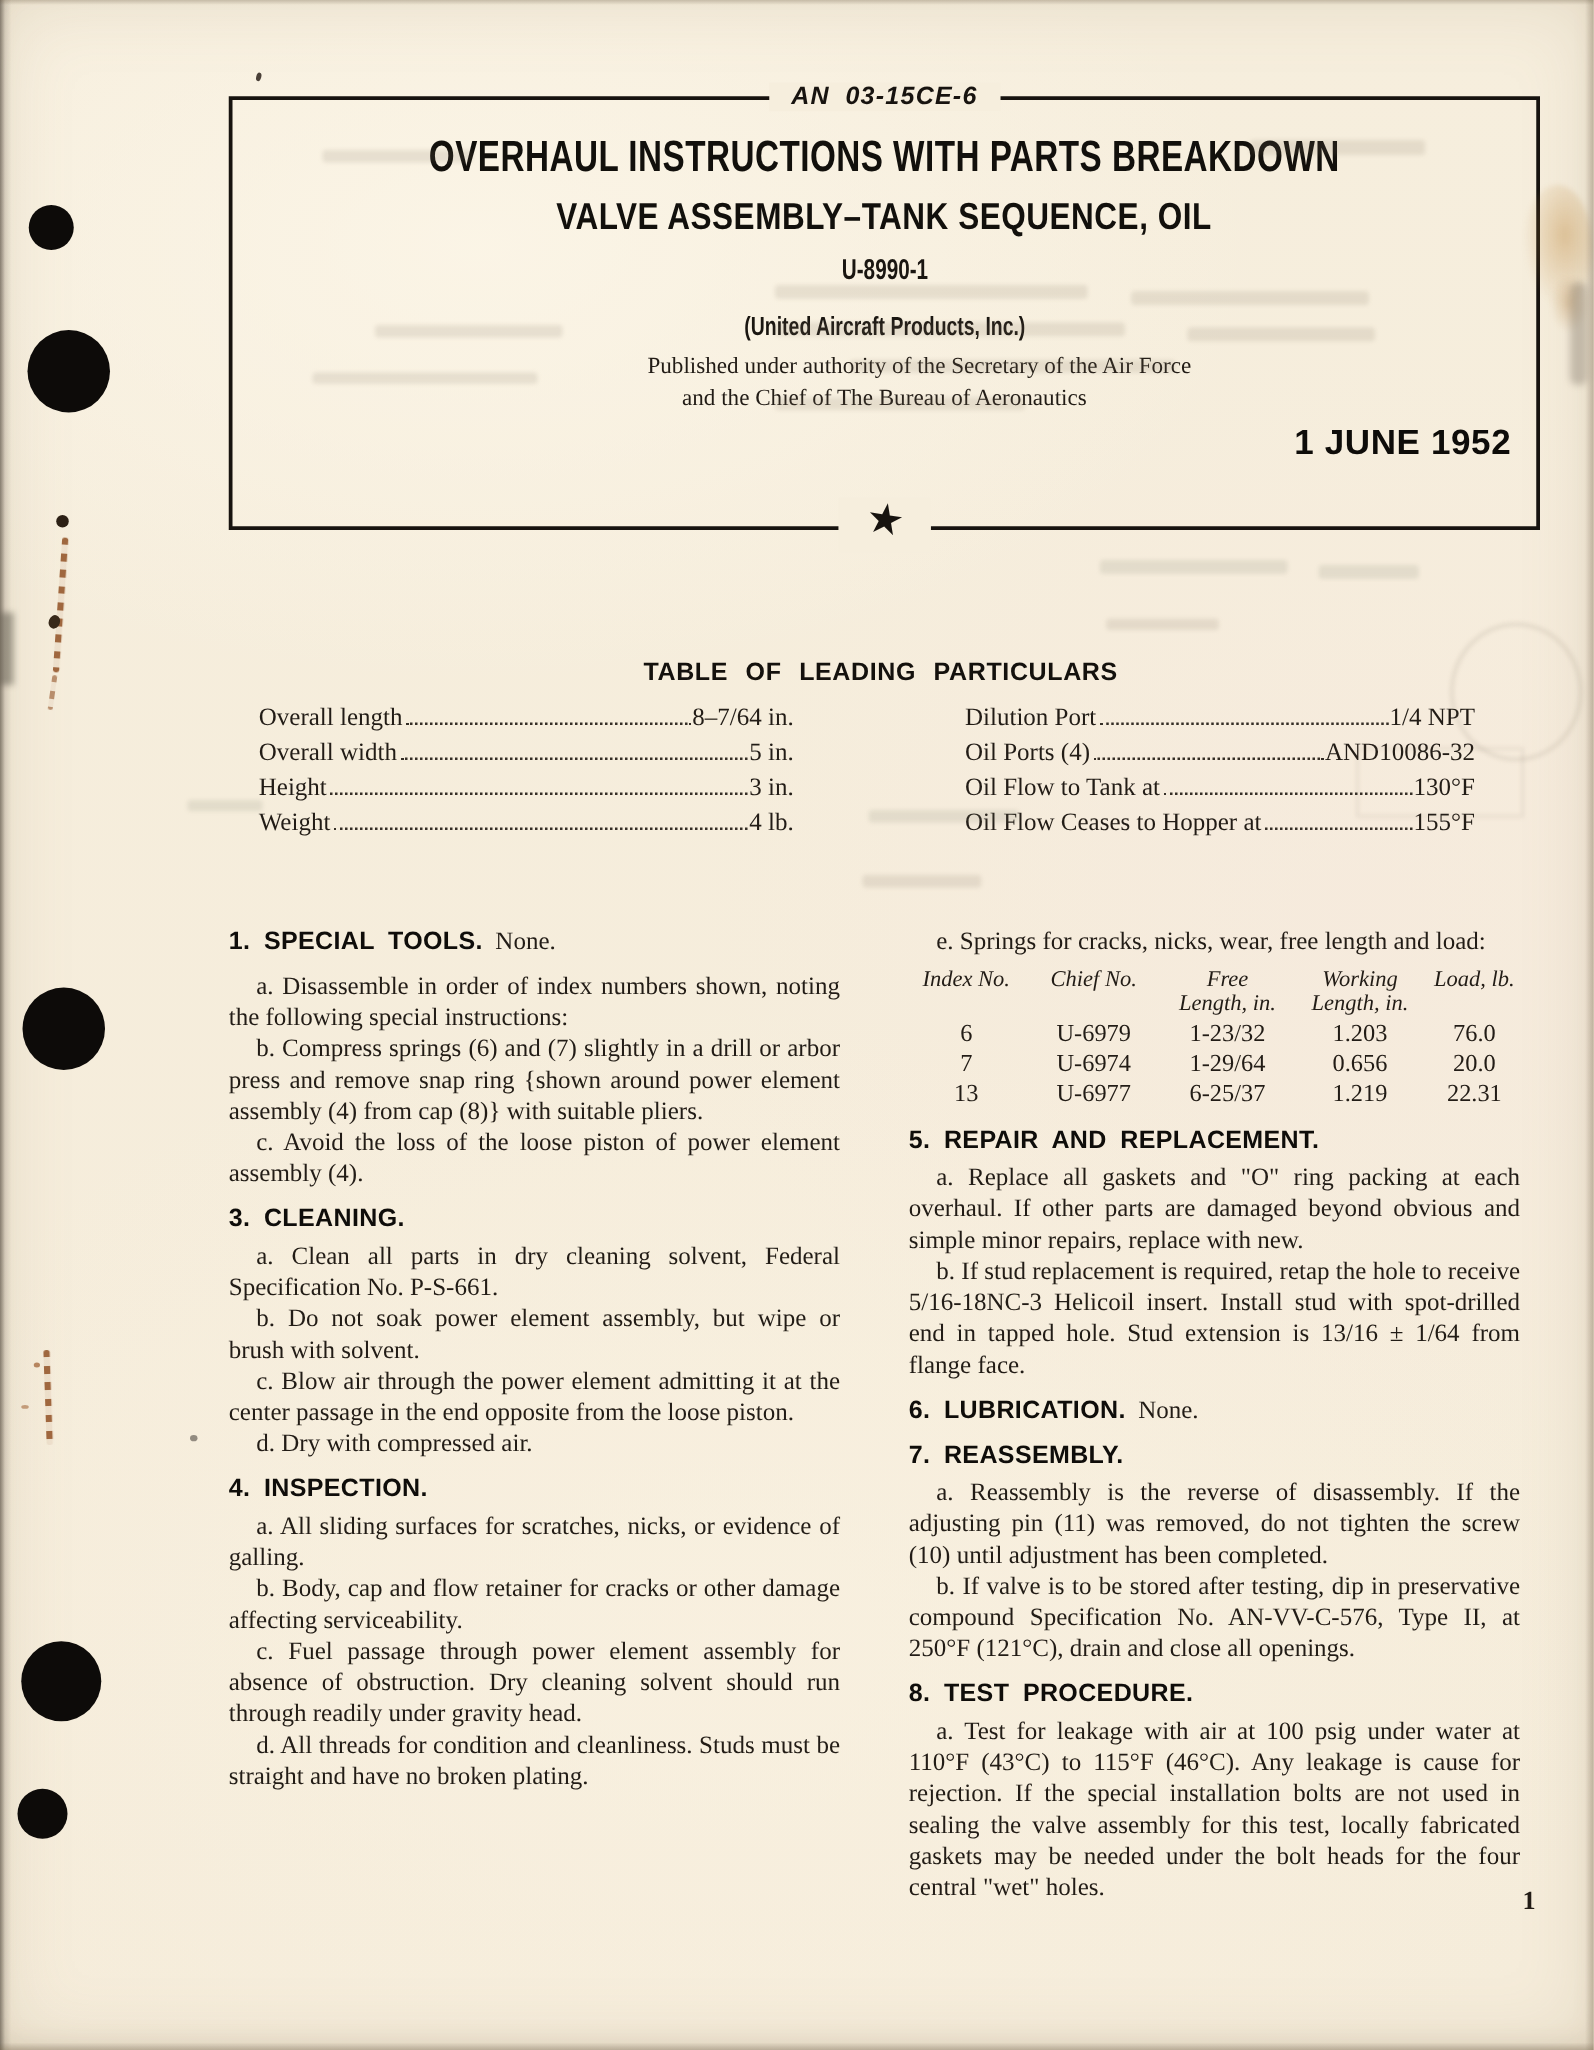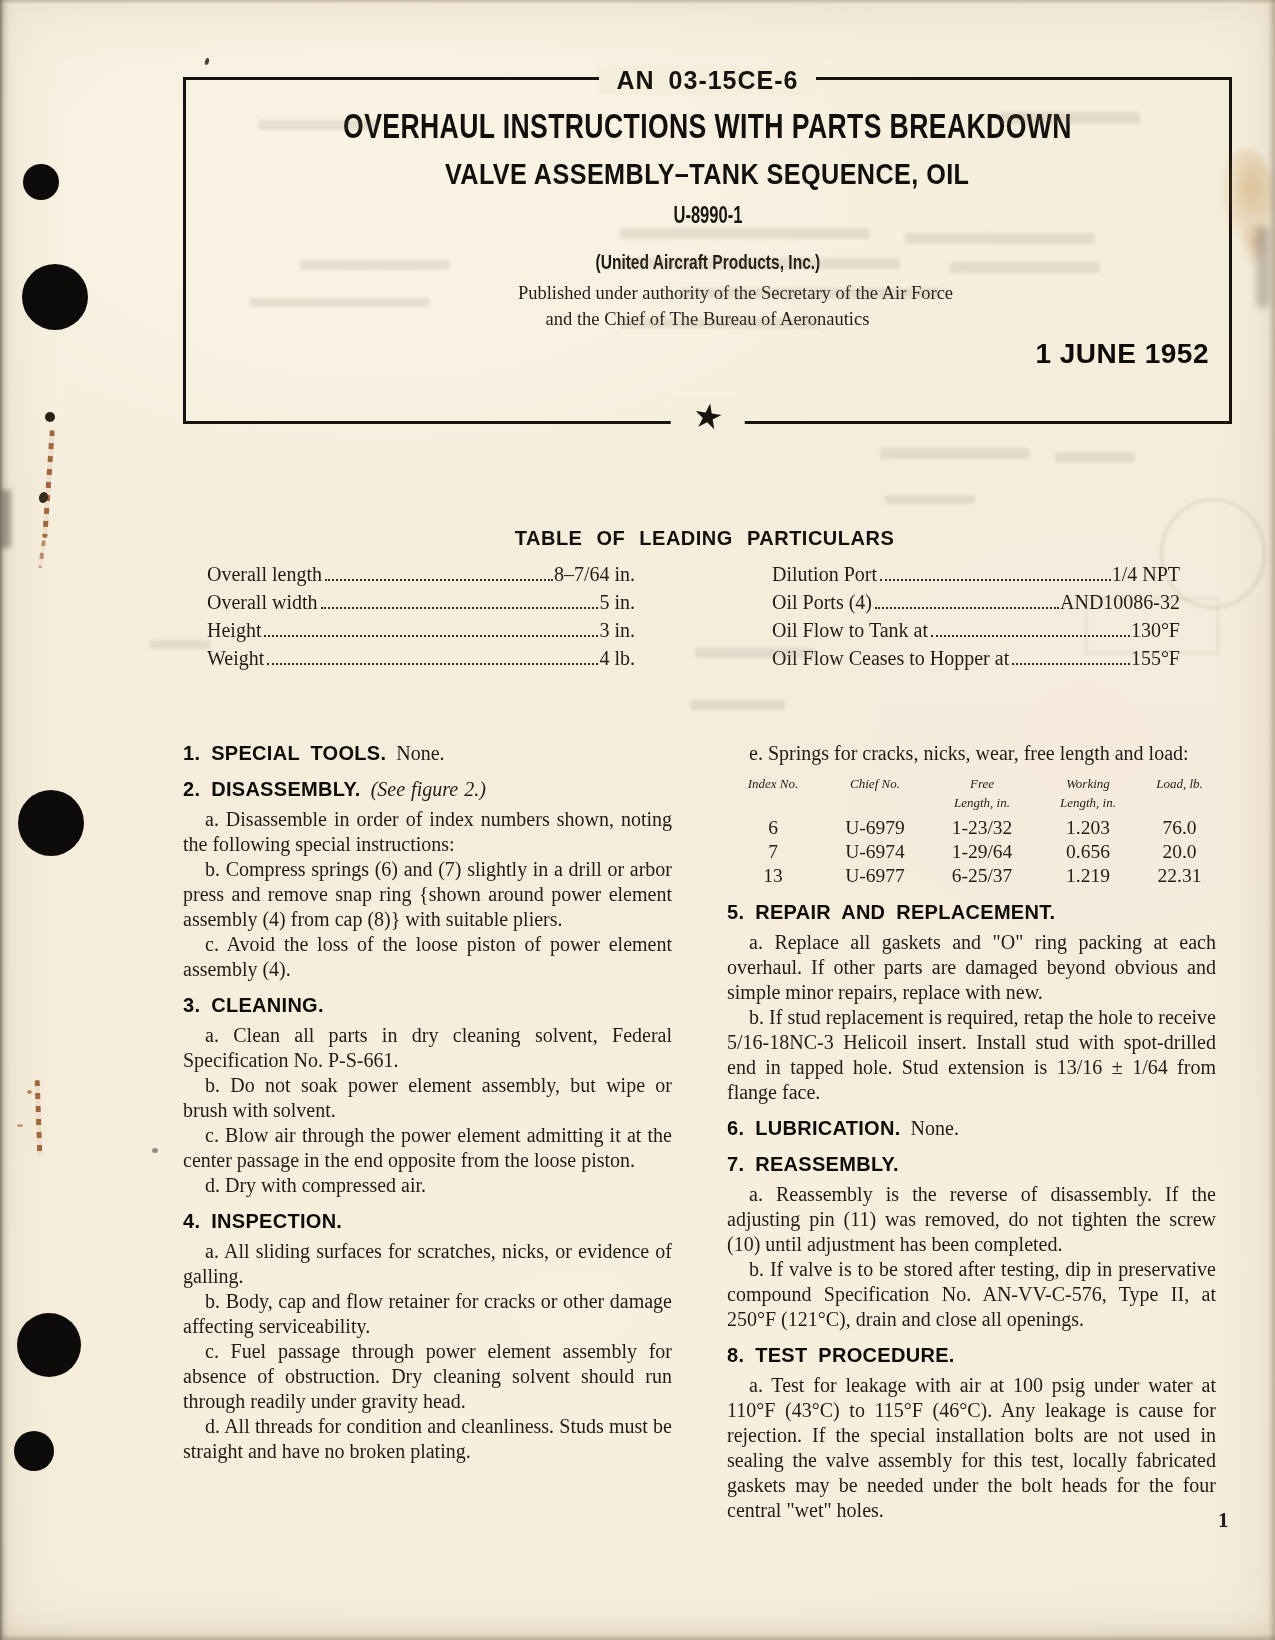--- a/index.html
+++ b/index.html
@@ -26,21 +26,21 @@
   .edge-top{position:absolute;left:0;top:0;width:100%;height:4px;background:linear-gradient(rgba(110,95,72,.3),rgba(110,95,72,0));}
   .edge-bottom{position:absolute;left:0;bottom:0;width:100%;height:6px;background:linear-gradient(0deg,rgba(110,95,72,.35),rgba(110,95,72,0));}
 
   .hole{position:absolute;border-radius:50%;background:#0d0b09;}
 
   
   .hbox{position:absolute;left:183px;top:77px;width:1043px;height:341px;border:3px solid #17130f;}
   .hbox .line{position:absolute;left:0;width:100%;text-align:center;}
   .doc-num{position:absolute;top:-14px;left:50%;transform:translateX(-50%);
     background:#f6eedd;padding:0 18px;white-space:nowrap;
-    font-family:"Liberation Sans",sans-serif;font-weight:700;font-size:25px;letter-spacing:1px;word-spacing:6px;color:#17130f;}
+    font-family:"Liberation Sans",sans-serif;font-weight:700;font-size:20px;letter-spacing:1px;word-spacing:6px;color:#17130f;font-style:italic;}
   .cond{display:inline-block;white-space:nowrap;transform-origin:center;}
   .t1{top:26px;} .t1 .cond{font-family:"Liberation Sans",sans-serif;font-weight:700;font-size:35px;letter-spacing:.5px;transform:scaleX(.76);color:#12100c;}
   .t2{top:77px;} .t2 .cond{font-family:"Liberation Sans",sans-serif;font-weight:700;font-size:30px;letter-spacing:.5px;transform:scaleX(.84);color:#12100c;}
   .t3{top:122px;} .t3 .cond{font-family:"Liberation Sans",sans-serif;font-weight:700;font-size:23px;transform:scaleX(.72);color:#1a1611;}
   .t4{top:170px;} .t4 .cond{font-family:"Liberation Sans",sans-serif;font-weight:700;font-size:21px;transform:scaleX(.74);color:#1a1611;}
   .t5{top:203px;font-size:18.5px;padding-left:28px;}
   .t6{top:229px;font-size:18.5px;}
   .date{position:absolute;right:20px;top:258px;font-family:"Liberation Sans",sans-serif;font-weight:700;font-size:28px;letter-spacing:.5px;color:#0e0c09;}
   .star-wrap{position:absolute;left:50%;bottom:-21px;transform:translateX(-50%);background:#f6eedd;padding:0 22px;line-height:38px;}
   .star{display:inline-block;font-size:34px;color:#17130f;transform:rotate(9deg);}
@@ -66,21 +66,21 @@
   .sec-h .tail{font-family:"Liberation Serif",serif;font-weight:400;word-spacing:1px;letter-spacing:0;font-size:20px;color:#221c16;margin-left:10px;}
   .sec-h .tail.it{font-style:italic;}
   .para{margin:0;text-indent:22px;}
   .para:last-child{margin-bottom:0;}
 
   
   .stable{margin:8px 0 12px 0;}
   .srow{display:flex;}
   .sc{text-align:center;}
   .c1{width:92px;} .c2{width:112px;} .c3{width:102px;} .c4{width:110px;} .c5{width:73px;}
-  .shead{font-style:italic;font-size:13px;line-height:19px;margin-bottom:4px;}
+  .shead{font-style:italic;font-size:18px;line-height:19px;margin-bottom:4px;}
   .shead .l2{display:block;}
   .sdata{font-size:19.5px;line-height:24px;}
 
   .pageno{position:absolute;left:1218px;top:1508px;font-size:21px;font-weight:700;}
 
   
   .stain{position:absolute;pointer-events:none;}
   .stain-tr{left:1218px;top:148px;width:56px;height:100px;border-radius:50%;
     background:radial-gradient(ellipse at 60% 40%, rgba(186,128,48,.38), rgba(186,128,48,0) 70%);filter:blur(2px);}
   .stain-tr2{left:1240px;top:220px;width:30px;height:46px;border-radius:50%;
@@ -173,21 +173,20 @@
         <span class="leader"></span>
         <span class="pvalue">155°F</span>
       </div>
   </div>
 
   <div class="col left">
     <div class="sec">
       <div class="sec-h"><span>1. SPECIAL TOOLS.</span><span class="tail">None.</span></div>
     </div>
     <div class="sec">
-      <div class="sec-h"><span>2. DISASSEMBLY.</span><span class="tail it">(See figure 2.)</span></div>
       <p class="para">a. Disassemble in order of index numbers shown, noting the following special instructions:</p>
       <p class="para">b. Compress springs (6) and (7) slightly in a drill or arbor press and remove snap ring {shown around power element assembly (4) from cap (8)} with suitable pliers.</p>
       <p class="para">c. Avoid the loss of the loose piston of power element assembly (4).</p>
     </div>
     <div class="sec">
       <div class="sec-h">3. CLEANING.</div>
       <p class="para">a. Clean all parts in dry cleaning solvent, Federal Specification No. P-S-661.</p>
       <p class="para">b. Do not soak power element assembly, but wipe or brush with solvent.</p>
       <p class="para">c. Blow air through the power element admitting it at the center passage in the end opposite from the loose piston.</p>
       <p class="para">d. Dry with compressed air.</p>

